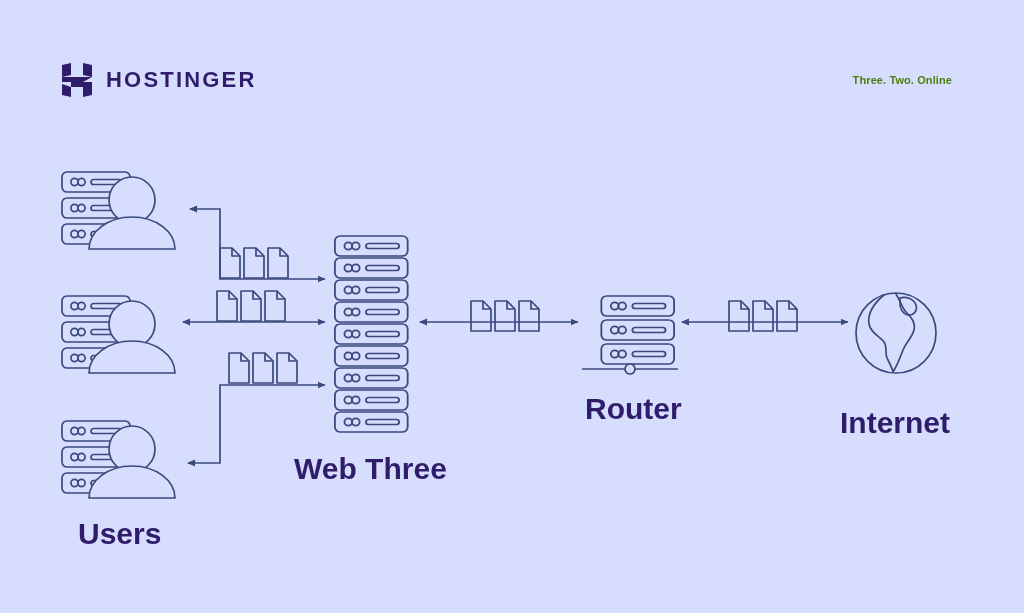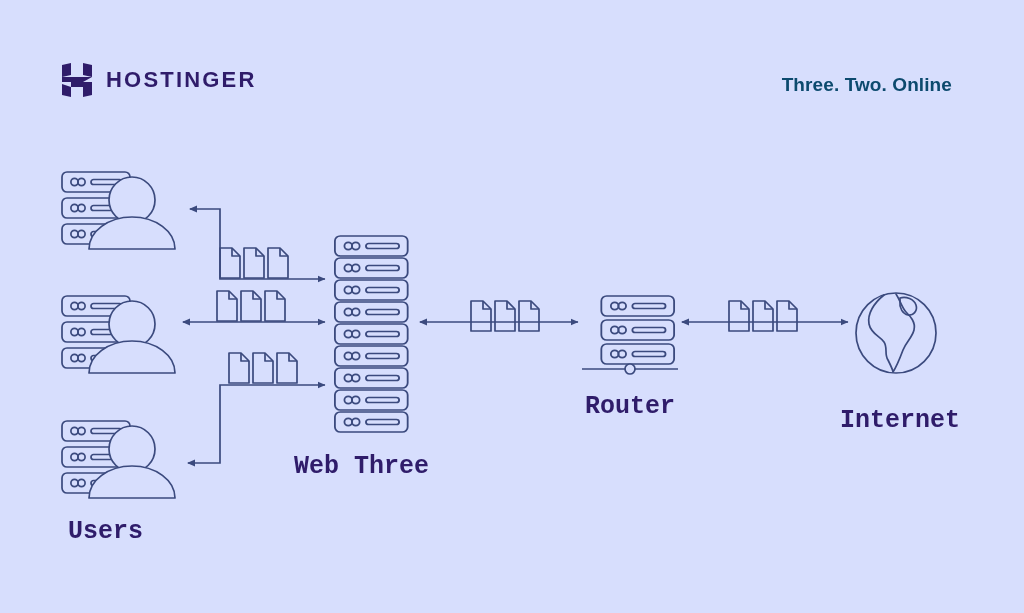--- a/index.html
+++ b/index.html
@@ -38,46 +38,45 @@
     font-size: 22px;
     font-weight: bold;
     letter-spacing: 2.2px;
     color: #2f1c6a;
     line-height: 1;
   }
   .tagline {
     position: absolute;
     right: 72px;
     top: 74px;
-    font-size: 19px;
+    font-size: 11px;
     font-weight: bold;
-    color: #0c4a6e;
+    color: #4d7c0f;
     letter-spacing: 0.1px;
   }
 
   
   .diagram {
     position: absolute;
     left: 0;
     top: 0;
     width: 1024px;
     height: 613px;
   }
 
   
   .caption {
     position: absolute;
-    font-size: 25px;
+    font-size: 30px;
     font-weight: bold;
     color: #2f1c6a;
     white-space: nowrap;
     line-height: 1;
-    font-family: Liberation Mono, monospace;
-  }
-  .cap-users    { left: 68px;  top: 519px; }
+  }
+  .cap-users    { left: 78px;  top: 519px; }
   .cap-webcache { left: 294px; top: 454px; }
   .cap-router   { left: 585px; top: 394px; }
   .cap-internet { left: 840px; top: 408px; }
 </style>
 </head>
 <body>
 
 <div class="canvas">
 
   <div class="brand">

